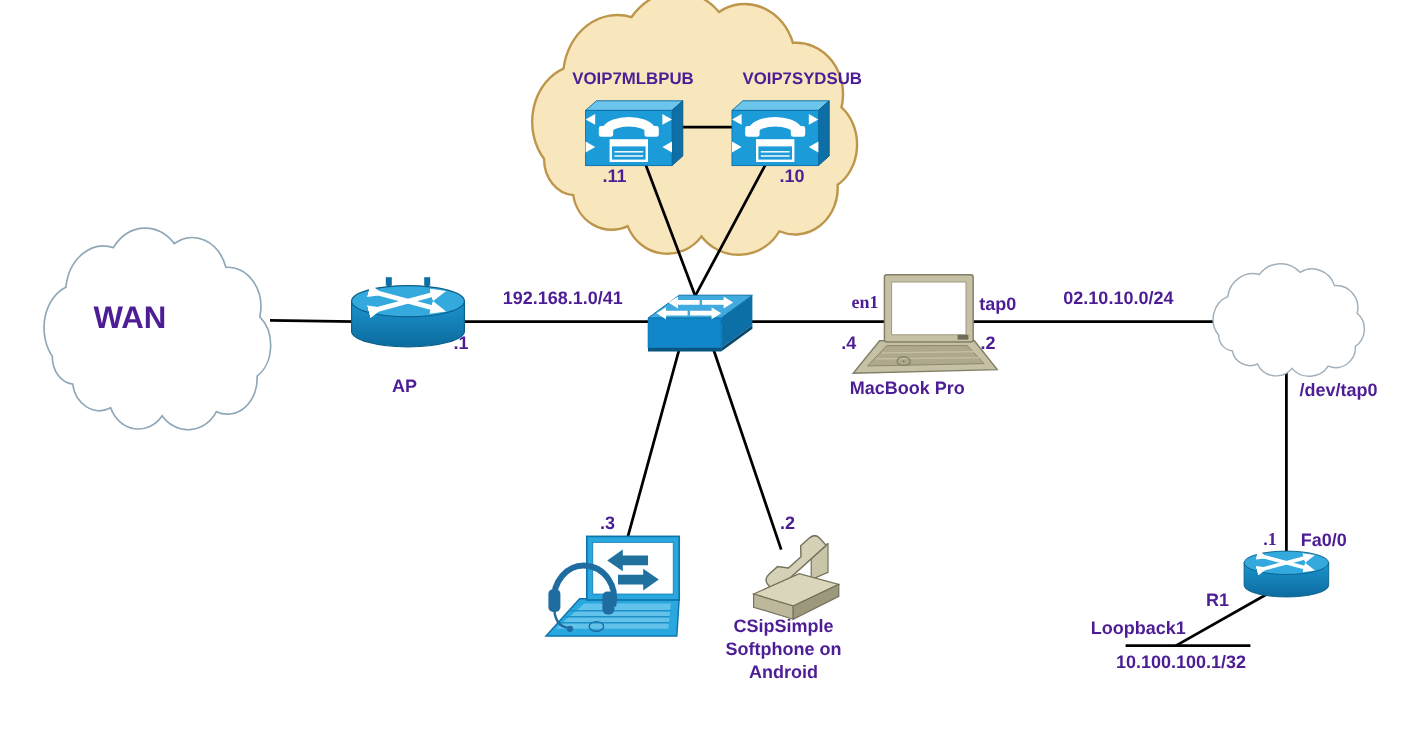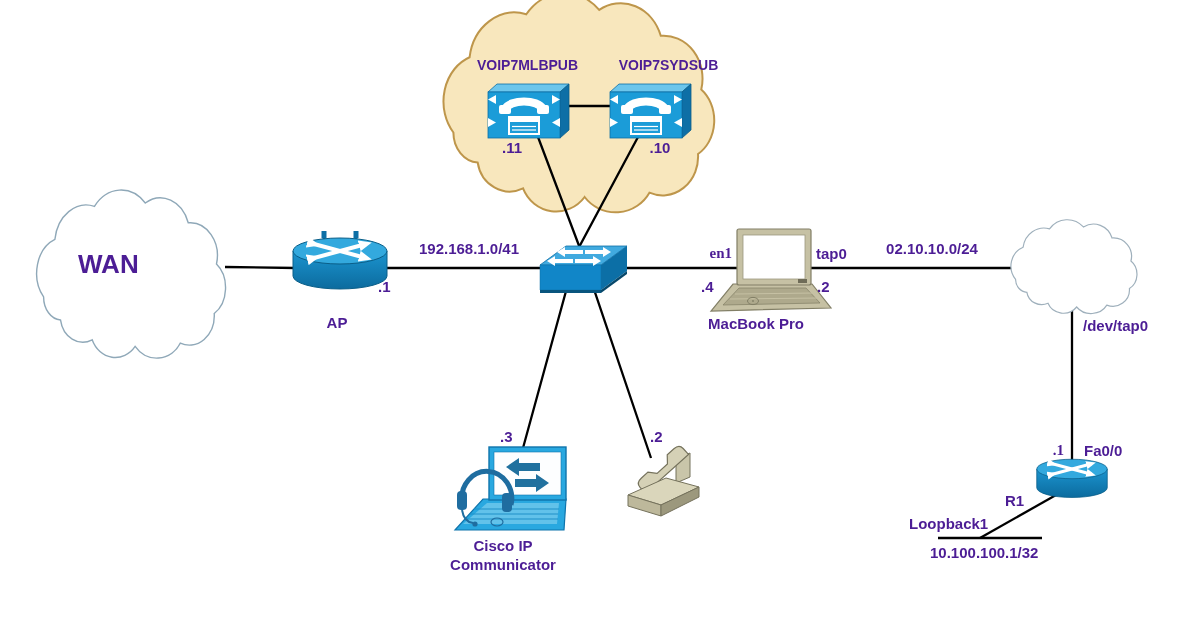--- a/index.html
+++ b/index.html
@@ -177,18 +177,19 @@
 <div class="lbl center" style="left:872px;top:240px;width:120px;">02.10.10.0/24</div>
 <div class="lbl" style="left:1083px;top:317px;">/dev/tap0</div>
 
 <div class="lbl right" style="left:1036px;top:442px;width:28px;">.1</div>
 <div class="lbl" style="left:1084px;top:442px;">Fa0/0</div>
 <div class="lbl" style="left:1005px;top:471px;margin-top:21px;">R1</div>
 <div class="lbl" style="left:909px;top:515px;">Loopback1</div>
 <div class="lbl" style="left:930px;top:544px;">10.100.100.1/32</div>
 
 <div class="lbl" style="left:500px;top:428px;">.3</div>
-<div class="lbl center multiline" style="left:433px;top:536px;width:140px;">Cisco IP
-Communicator</div>
 
 <div class="lbl" style="left:650px;top:428px;">.2</div>
+<div class="lbl center multiline" style="left:583px;top:513px;width:140px;">CSipSimple
+Softphone on
+Android</div>
 
 </div>
 
 </body></html>

